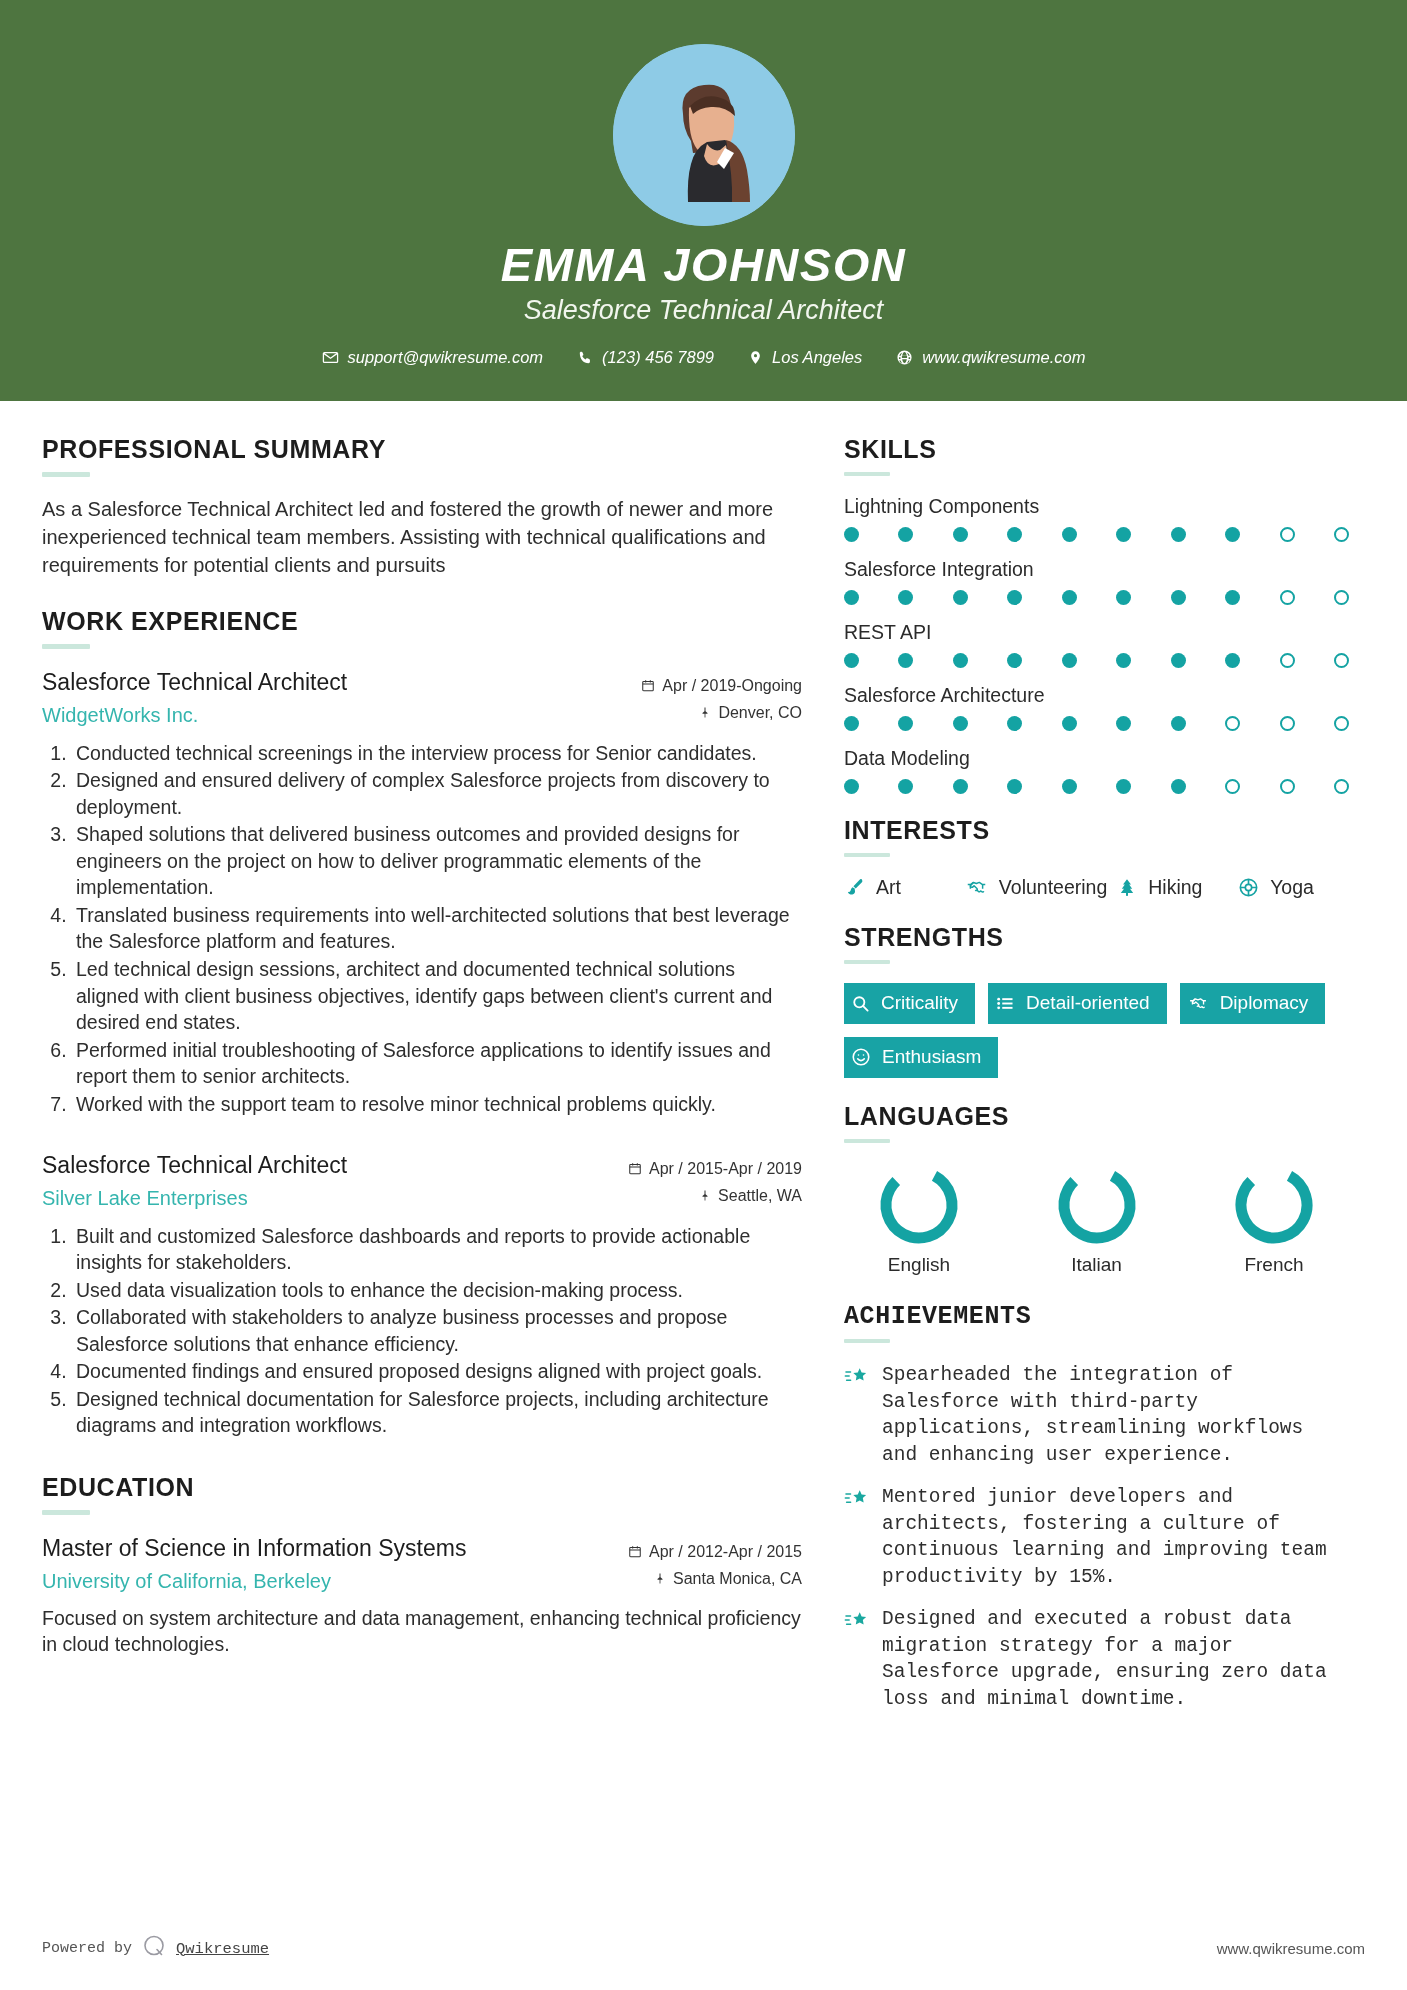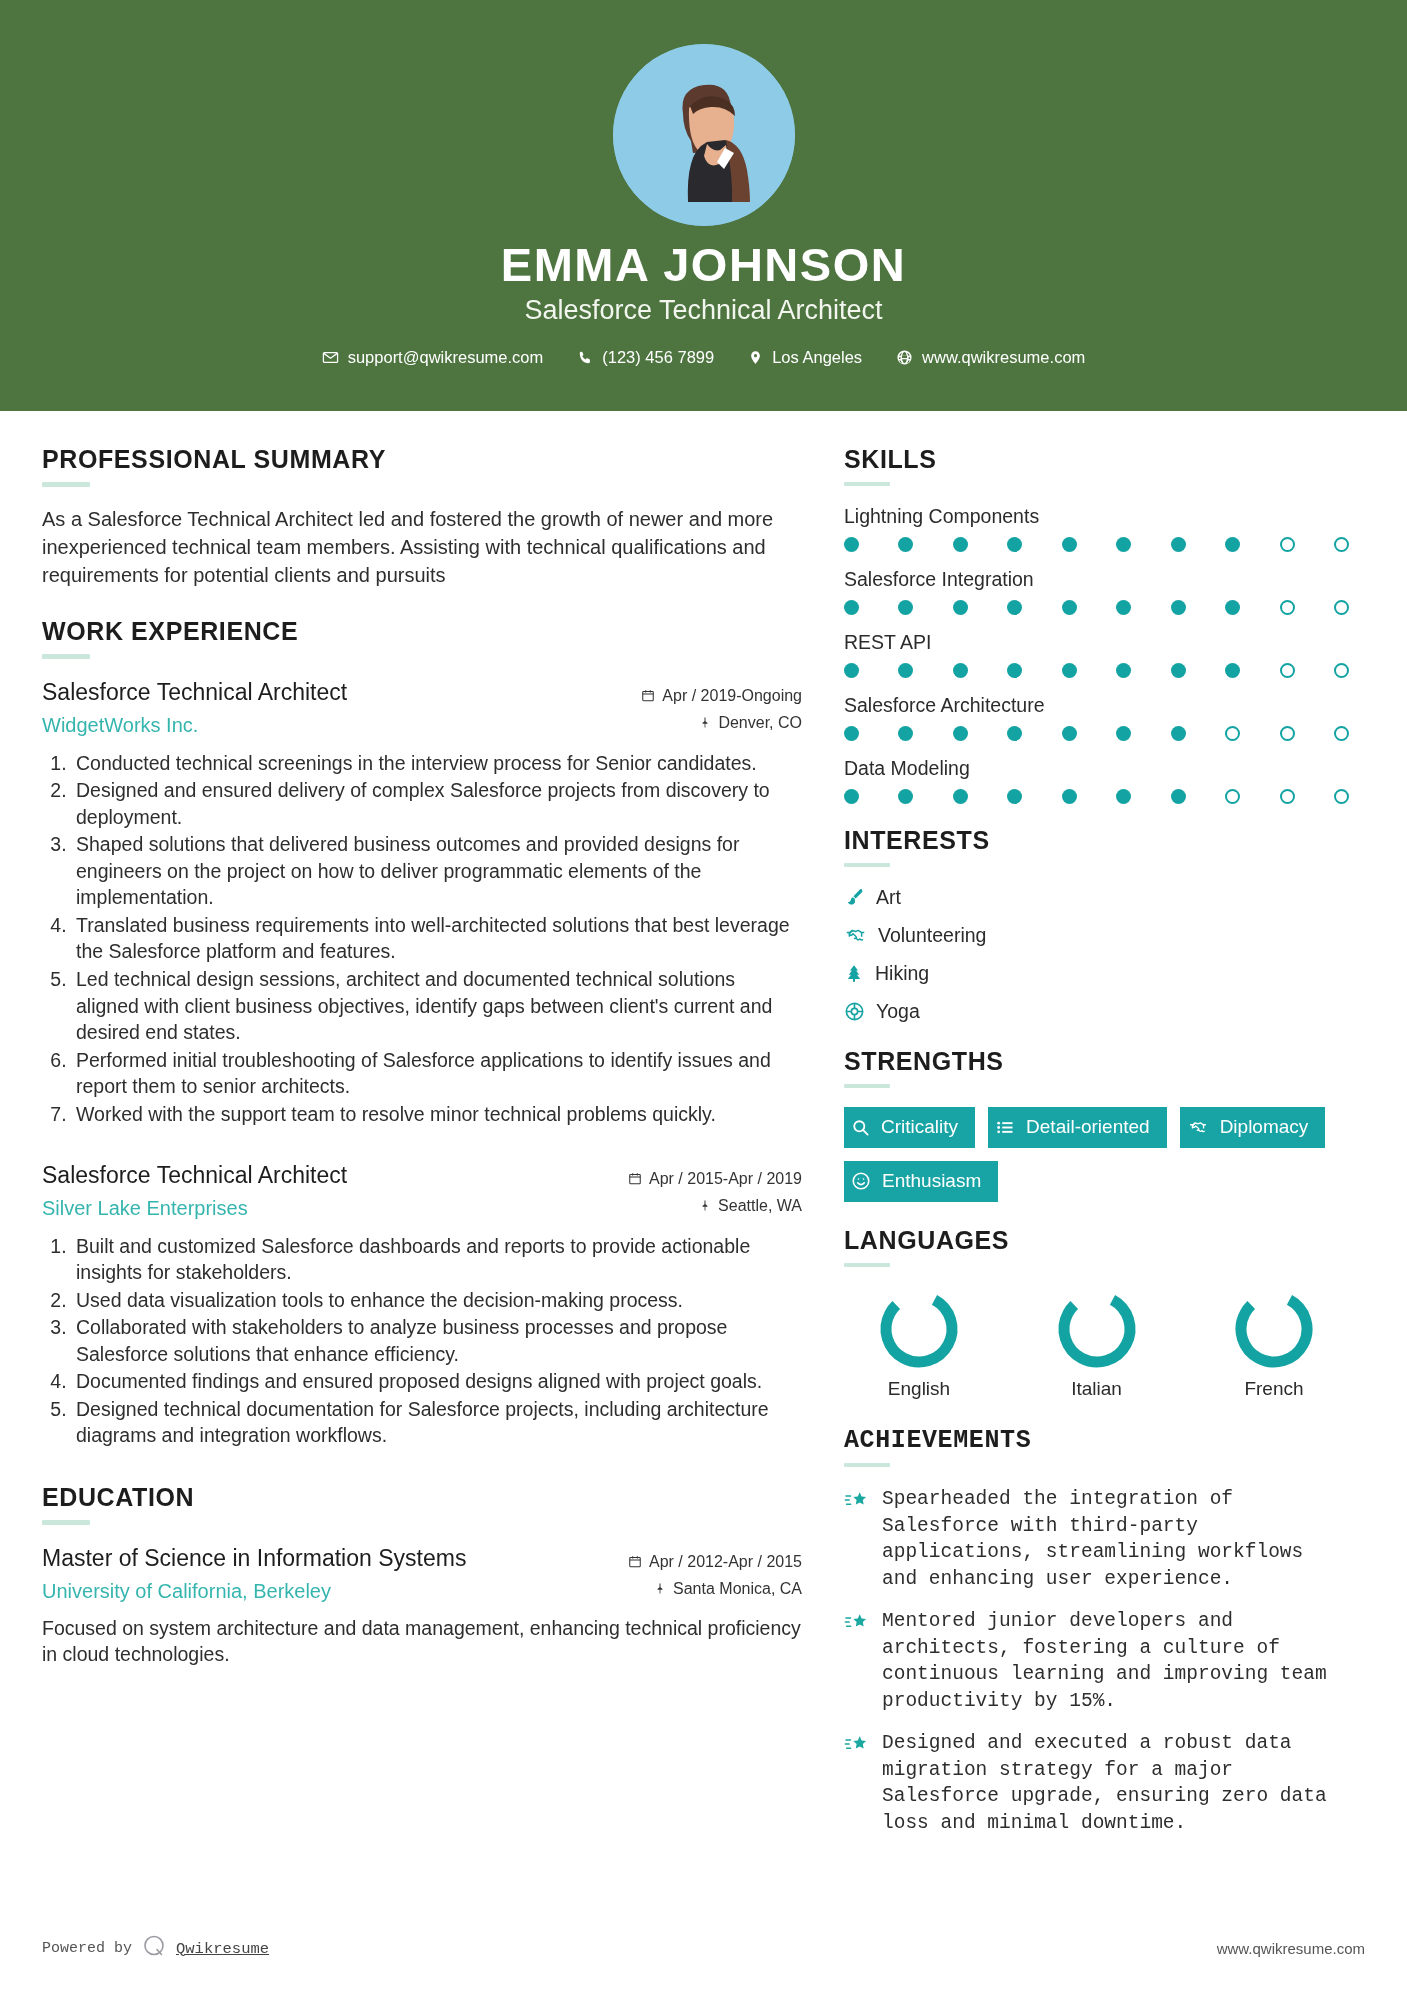--- a/index.html
+++ b/index.html
@@ -14,22 +14,23 @@
     min-height: 1990px;
     position: relative;
     background: #fff;
     display: flex;
     flex-direction: column;
   }
 
   
   .header {
     background: #4e7540;
-    padding: 44px 0 44px 0;
+    padding: 44px 0 34px 0;
     text-align: center;
+    font-style: italic;
   }
   .avatar-wrap {
     width: 182px;
     height: 182px;
     margin: 0 auto 14px auto;
     border-radius: 50%;
     background: #8ecbe6;
     overflow: hidden;
     position: relative;
   }
@@ -163,21 +164,21 @@
   .dot {
     width: 15px; height: 15px; border-radius: 50%;
     box-sizing: border-box;
   }
   .dot.on  { background: #14a3a3; }
   .dot.off { background: transparent; border: 2.6px solid #14a3a3; }
 
   
   .interests-grid {
     display: grid;
-    grid-template-columns: 1fr;
+    grid-template-columns: 1fr 1fr 1fr 1fr;
     row-gap: 15px;
     column-gap: 10px;
     margin-bottom: 6px;
   }
   .interest {
     display: flex;
     align-items: center;
     gap: 11px;
     font-size: 19.5px;
     color: #2b2b2b;

